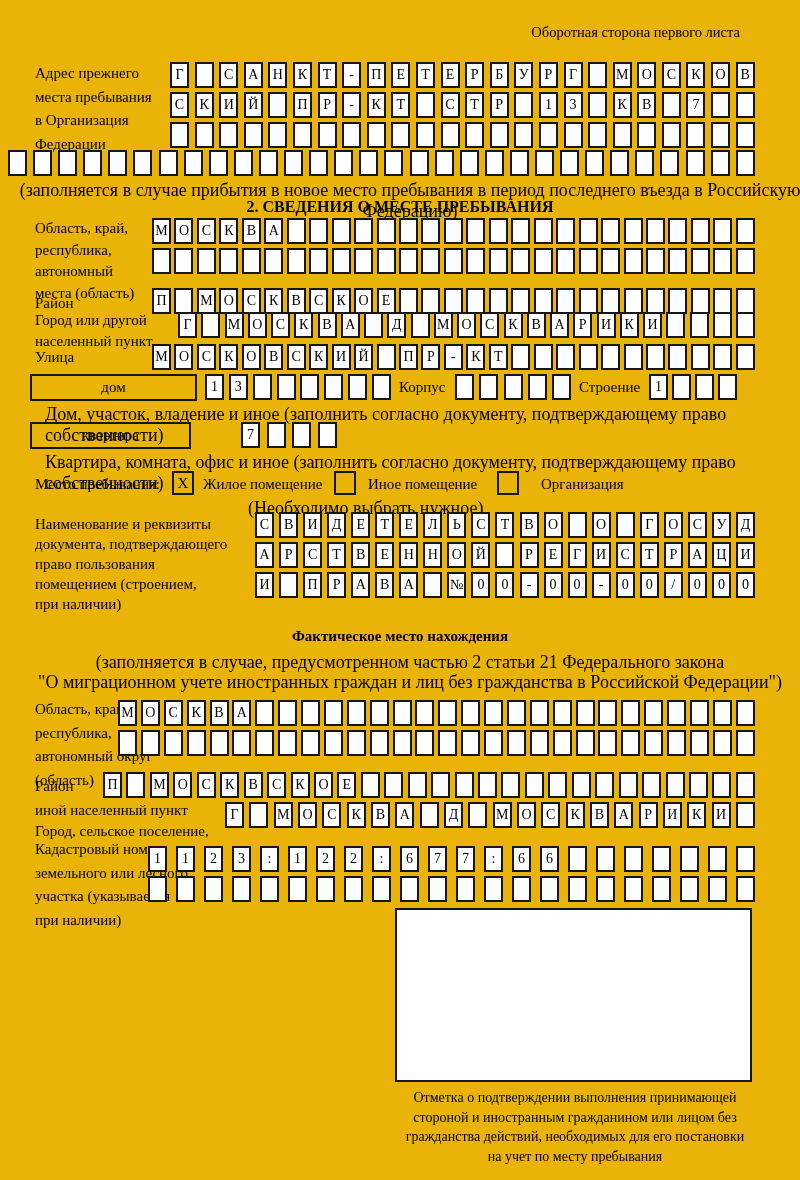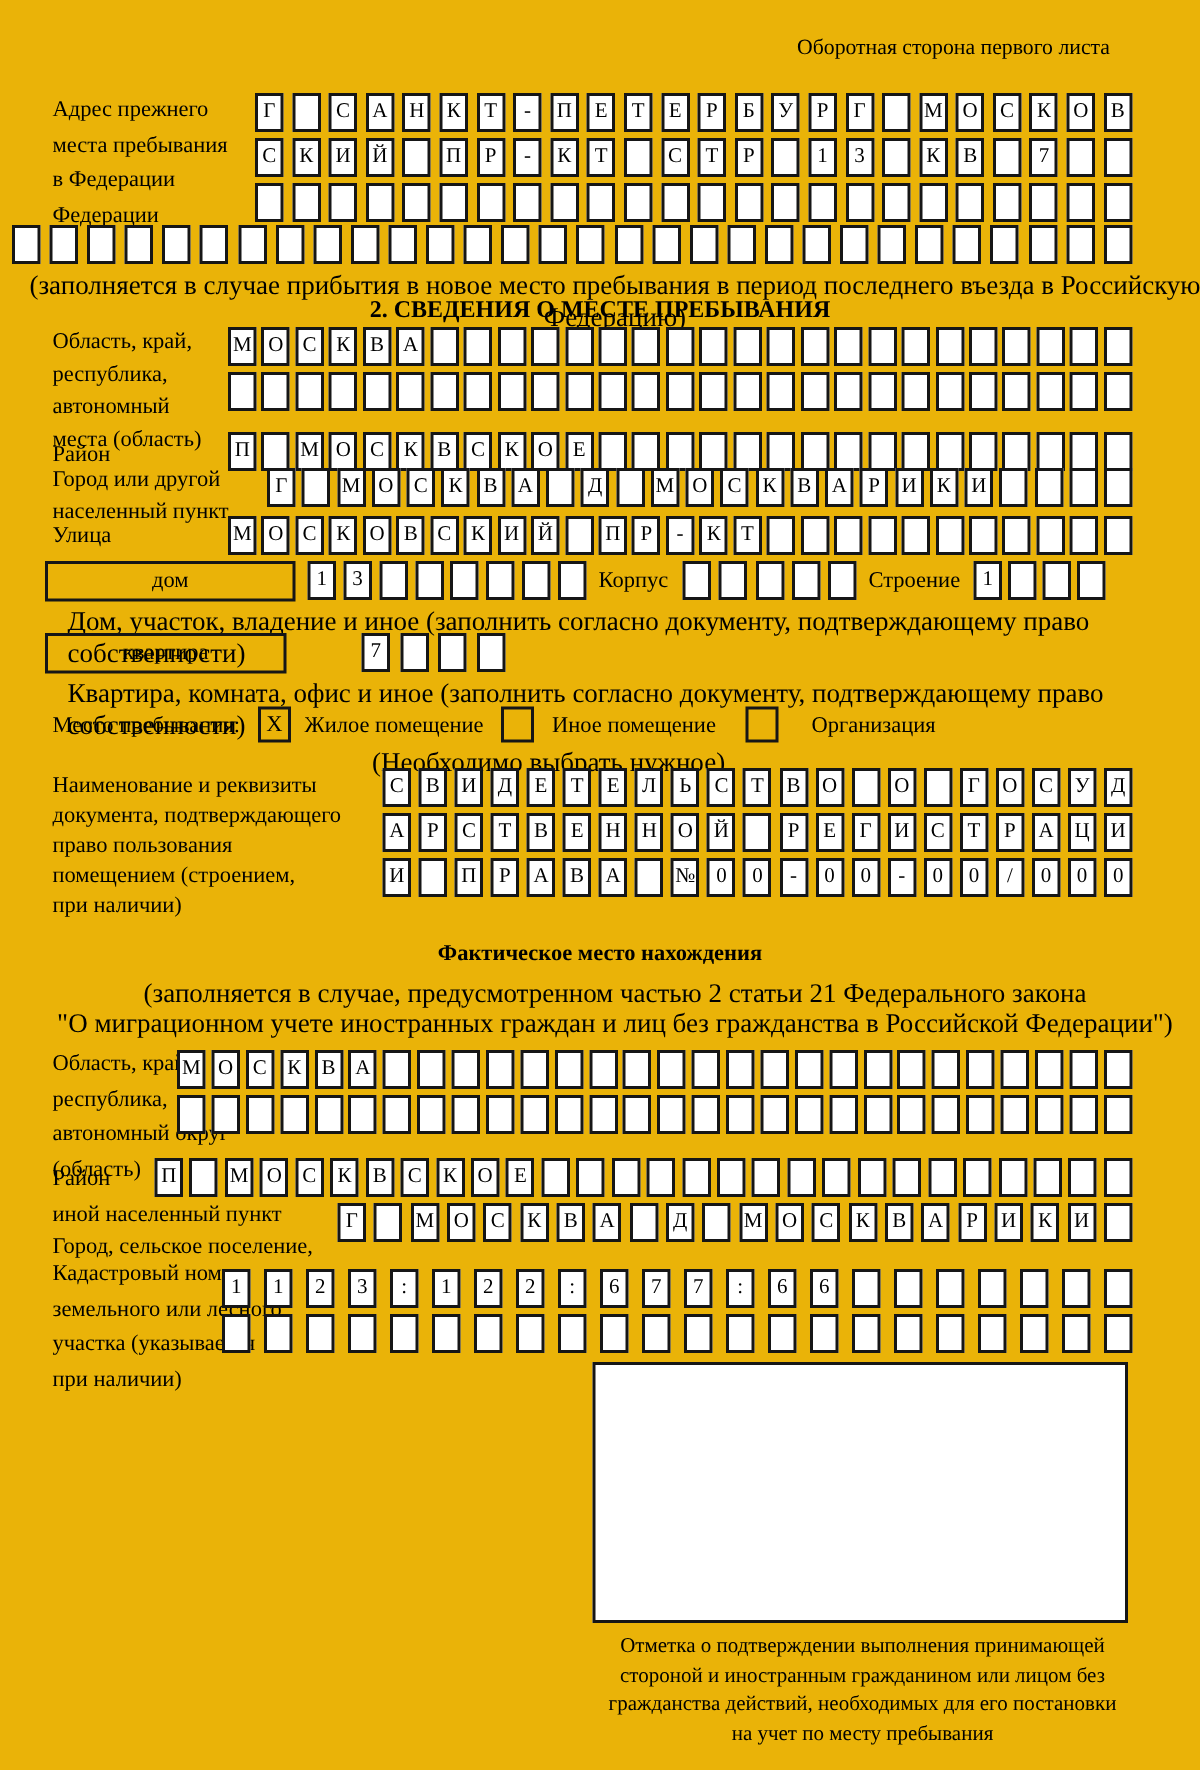--- a/index.html
+++ b/index.html
@@ -36,21 +36,21 @@
 </head>
 <body>
 
 <div class="page">
 
   <div class="abs note" style="top:24px;right:60px">Оборотная сторона первого листа</div>
 
   <div class="abs lbl24" style="left:35px;top:62px;width:140px">
       <div>Адрес прежнего</div>
       <div>места пребывания</div>
-      <div>в Федерации</div>
+      <div>в Организация</div>
       <div>Федерации</div>
     </div>
   <div class="abs cells" style="left:170px;top:62px;width:585px">
       <span class="cell">Г</span>
       <span class="cell"></span>
       <span class="cell">С</span>
       <span class="cell">А</span>
       <span class="cell">Н</span>
       <span class="cell">К</span>
       <span class="cell">Т</span>

